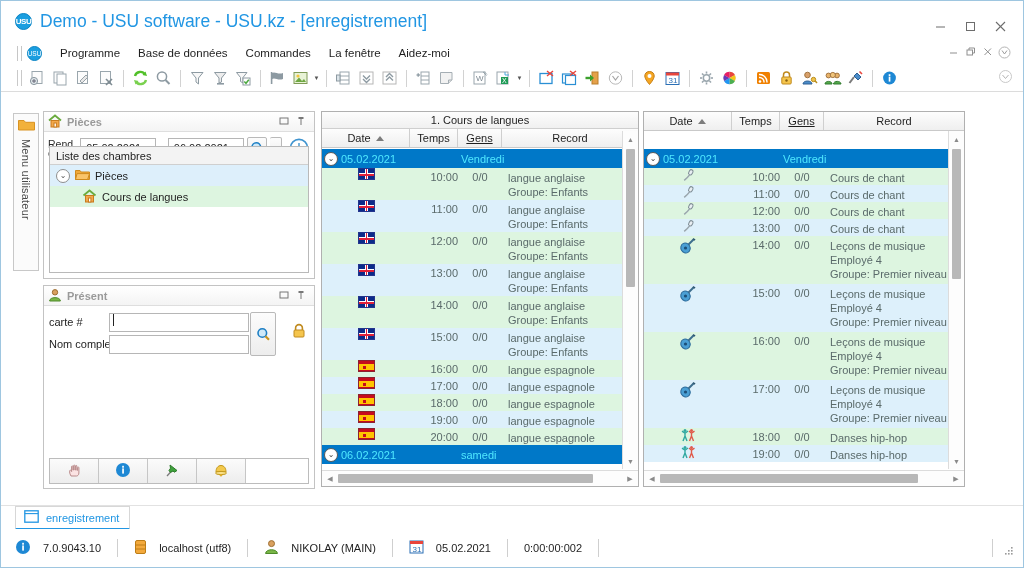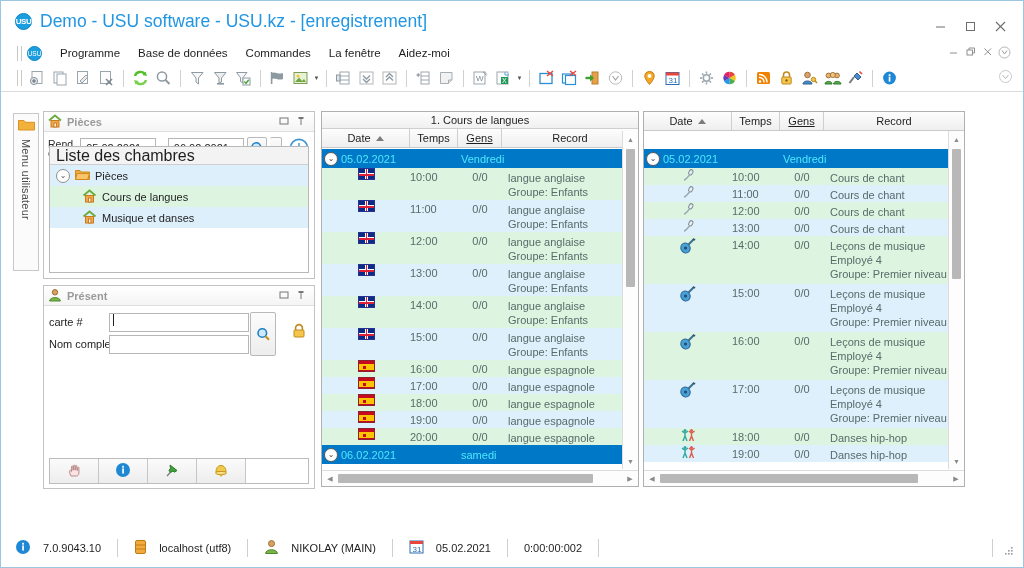--- a/index.html
+++ b/index.html
@@ -139,21 +139,21 @@
     color:#444; font-size:6px; border-radius:2px;
   }
   .clock-btn { width:24px; height:24px; margin-left:3px; display:flex; align-items:center; justify-content:center; }
 
   .tree-box {
     position:absolute; top:34px; left:5px; right:5px; bottom:5px;
     border:1px solid #b9b9b9; background:#fff; overflow:hidden;
   }
   .tree-head {
     height:18px; background:#f3f3f3; border-bottom:1px solid #cfcfcf;
-    display:flex; align-items:center; padding-left:6px; font-size:16px; color:#1e1e1e;
+    display:flex; align-items:center; padding-left:6px; font-size:11px; color:#1e1e1e;
   }
   .tree-row { height:21px; display:flex; align-items:center; padding-left:6px; font-size:11px; color:#1e1e1e; }
   .tree-row.root { background:#ddeffb; }
   .tree-row.alt-green { background:#ddf5e0; }
   .tree-row.alt-blue  { background:#ddeffb; }
   .tree-row .expander {
     width:14px; height:14px; border-radius:50%; border:1px solid #8e8e8e; color:#555;
     font-size:8px; display:flex; align-items:center; justify-content:center; margin-right:5px; background:#fff;
   }
   .tree-indent { width:26px; display:flex; justify-content:flex-end; align-items:center; }
@@ -231,21 +231,21 @@
     border:1px solid #5a5a5a; background:#fff; color:#444; font-size:8px;
     display:flex; align-items:center; justify-content:center;
   }
   .day-row .ddate { margin-left:19px; width:74px; }
   .day-row .dname { margin-left:46px; }
 
   .ev-row { display:flex; font-size:11px; color:#5a6a6a; align-items:flex-start; }
   .ev-row.g { background:#ddf5e0; }
   .ev-row.b { background:#ddf0fb; }
   .ev-icon { width:88px; display:flex; align-items:center; justify-content:center; }
-  .ev-time { width:48px; padding-top:3px; text-align:left; }
+  .ev-time { width:48px; padding-top:3px; text-align:right; }
   .ev-gens { width:44px; padding-top:3px; text-align:center; }
   .ev-rec  { flex:1; padding-top:3px; padding-left:6px; line-height:14px; }
 
   
   .vscroll {
     position:absolute; top:19px; right:0; width:16px; bottom:17px;
     background:#fdfdfd; border-left:1px solid #dcdcdc;
   }
   .vs-up, .vs-down {
     height:16px; display:flex; align-items:center; justify-content:center; color:#8a8a8a; font-size:7px;
@@ -740,31 +740,20 @@
             <span style="margin-right:5px;">
               <svg width="15" height="14" viewBox="0 0 14 14">
                   <path d="M1 6.5 L7 1.5 L13 6.5" fill="none" stroke="#6aab3e" stroke-width="1.8"></path>
                   <rect x="3" y="6.5" width="8" height="6.5" fill="#f3a84b" stroke="#c87b1e"></rect>
                   <rect x="6" y="9" width="2.4" height="4" fill="#fff" stroke="#c87b1e"></rect>
                 </svg>
             </span>
             <span>Cours de langues</span>
           </div>
 
-          <div class="tree-row alt-blue">
-            <span class="tree-indent"></span>
-            <span style="margin-right:5px;">
-              <svg width="15" height="14" viewBox="0 0 14 14">
-                  <path d="M1 6.5 L7 1.5 L13 6.5" fill="none" stroke="#6aab3e" stroke-width="1.8"></path>
-                  <rect x="3" y="6.5" width="8" height="6.5" fill="#f3a84b" stroke="#c87b1e"></rect>
-                  <rect x="6" y="9" width="2.4" height="4" fill="#fff" stroke="#c87b1e"></rect>
-                </svg>
-            </span>
-            <span>Musique et danses</span>
-          </div>
         </div>
       </div>
 
       <div class="dockpanel panel-present">
         <div class="dock-title">
           <span>
             <svg width="14" height="14" viewBox="0 0 14 14">
                 <circle cx="7" cy="4.3" r="2.7" fill="#d9a05f" stroke="#9e6f32"></circle>
                 <path d="M1.6 13 C1.6 8.5 12.4 8.5 12.4 13 Z" fill="#7ab648" stroke="#4e8a2a"></path>
               </svg>
@@ -1158,20 +1147,31 @@
       <div class="hscroll">
         <div class="hs-left">◀</div>
         <div class="hs-track">
           <div class="hs-thumb" style="width:258px"></div>
         </div>
         <div class="hs-right">▶</div>
       </div>
     </div>
   </div>
 
+  <div class="tabstrip">
+    <div class="doctab">
+      <span>
+        <svg width="15" height="13" viewBox="0 0 15 13">
+            <rect x="0.8" y="0.8" width="13.4" height="11.4" fill="#fff" stroke="#2196e3" stroke-width="1.3"></rect>
+            <line x1="0.8" y1="3.6" x2="14.2" y2="3.6" stroke="#2196e3" stroke-width="1.1"></line>
+          </svg>
+      </span>
+      <span class="doctab-label">enregistrement</span>
+    </div>
+  </div>
 
   <div class="statusbar">
     <div class="st-item">
       <span>
         <svg width="16" height="16" viewBox="0 0 16 16">
             <circle cx="8" cy="8" r="7" fill="#1e88d4"></circle>
             <rect x="7.2" y="6.4" width="1.7" height="5.2" fill="#fff"></rect>
             <rect x="7.2" y="3.8" width="1.7" height="1.9" fill="#fff"></rect>
           </svg>
       </span>

